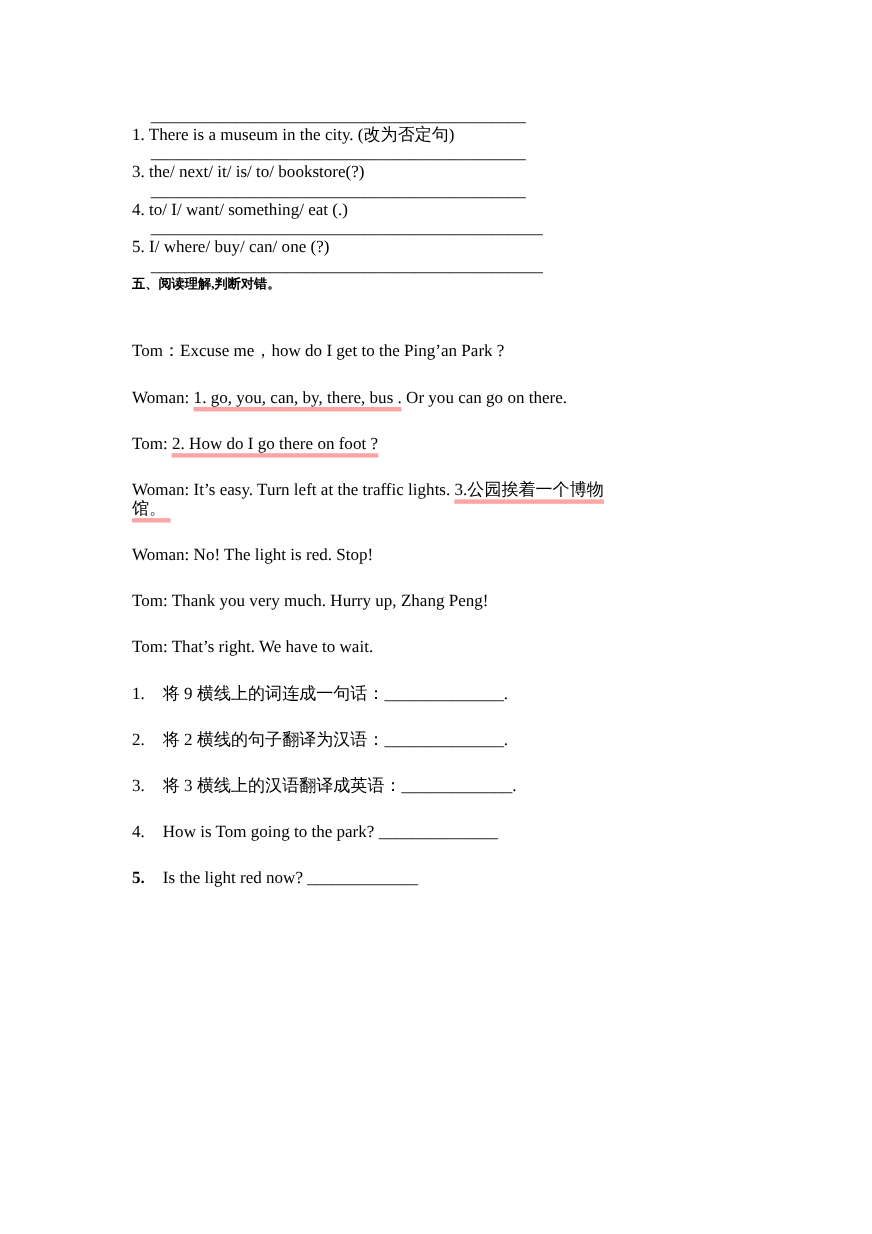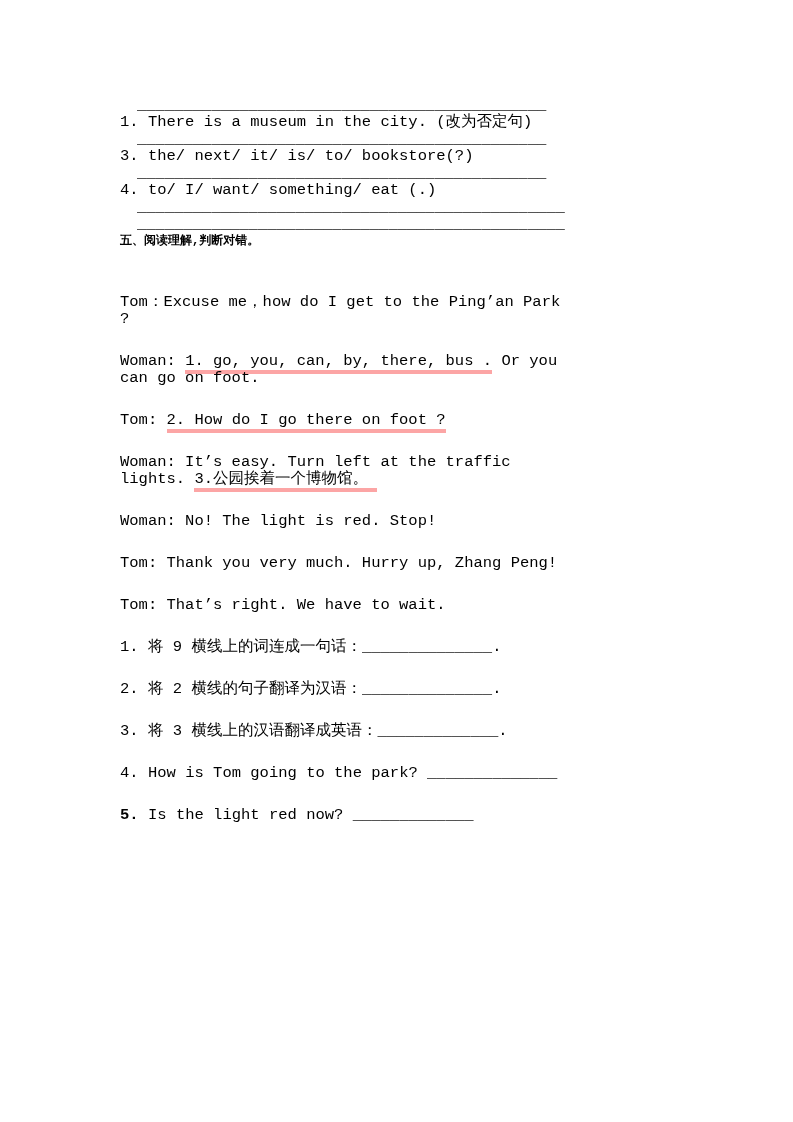--- a/index.html
+++ b/index.html
@@ -7,21 +7,21 @@
     padding: 0;
     background: #ffffff;
   }
   .page {
     position: relative;
     width: 635px;
     height: 1122px;
     background: #ffffff;
     box-sizing: border-box;
     padding: 97px 70px 0 120px;
-    font-family: Liberation Mono, monospace;
+    font-family: Liberation Serif, serif;
     font-size: 15.5px;
     color: #000000;
   }
   .page p {
     margin: 0;
     line-height: 17px;
     white-space: pre-wrap;
   }
   .item   { margin-bottom: 26px; }
   .blank  { margin-bottom: 16px; }
@@ -52,29 +52,30 @@
 
     <p class="item">1. There is a museum in the city. (改为否定句)</p>
     <p class="blank indent">____________________________________________</p>
 
     <p class="item">3. the/ next/ it/ is/ to/ bookstore(?)</p>
     <p class="blank indent">____________________________________________</p>
 
     <p class="item">4. to/ I/ want/ something/ eat (.)</p>
     <p class="blank indent">______________________________________________</p>
 
+    <p class="item">5. I/ where/ buy/ can/ one (?)</p>
     <p class="blank indent">______________________________________________</p>
   </div>
 
   <div>
     <p class="heading">五、阅读理解,判断对错。</p>
 
     <p class="dlg"><span>Tom：Excuse me，how do I get to the Ping’an Park ?</span></p>
 
-    <p class="dlg"><span>Woman: </span><span class="u">1. go, you, can, by, there, bus .</span><span> Or you can go on foot.</span></p>
+    <p class="dlg"><span>Woman: </span><span class="u">1. go, you, can, by, there, bus .</span><span> Or you can go on there.</span></p>
 
     <p class="dlg"><span>Tom: </span><span class="u">2. How do I go there on foot ?</span></p>
 
     <p class="dlg"><span>Woman: It’s easy. Turn left at the traffic lights. </span><span class="u">3.公园挨着一个博物馆。 </span></p>
 
     <p class="dlg"><span>Woman: No! The light is red. Stop!</span></p>
 
     <p class="dlg"><span>Tom: Thank you very much. Hurry up, Zhang Peng!</span></p>
 
     <p class="dlg"><span>Tom: That’s right. We have to wait.</span></p>

